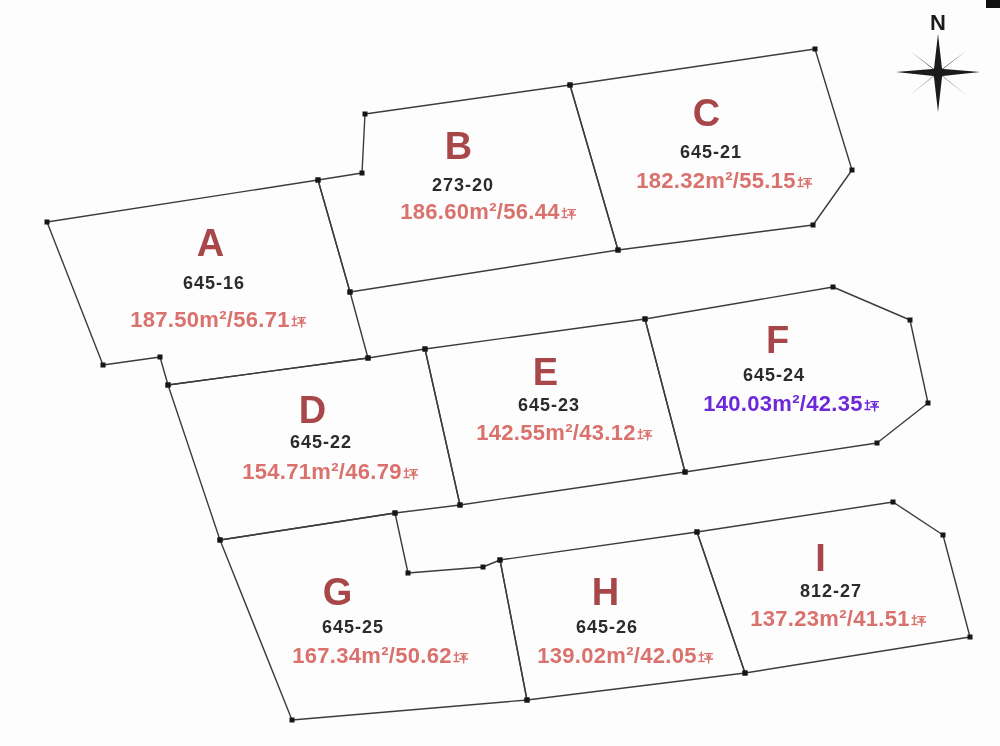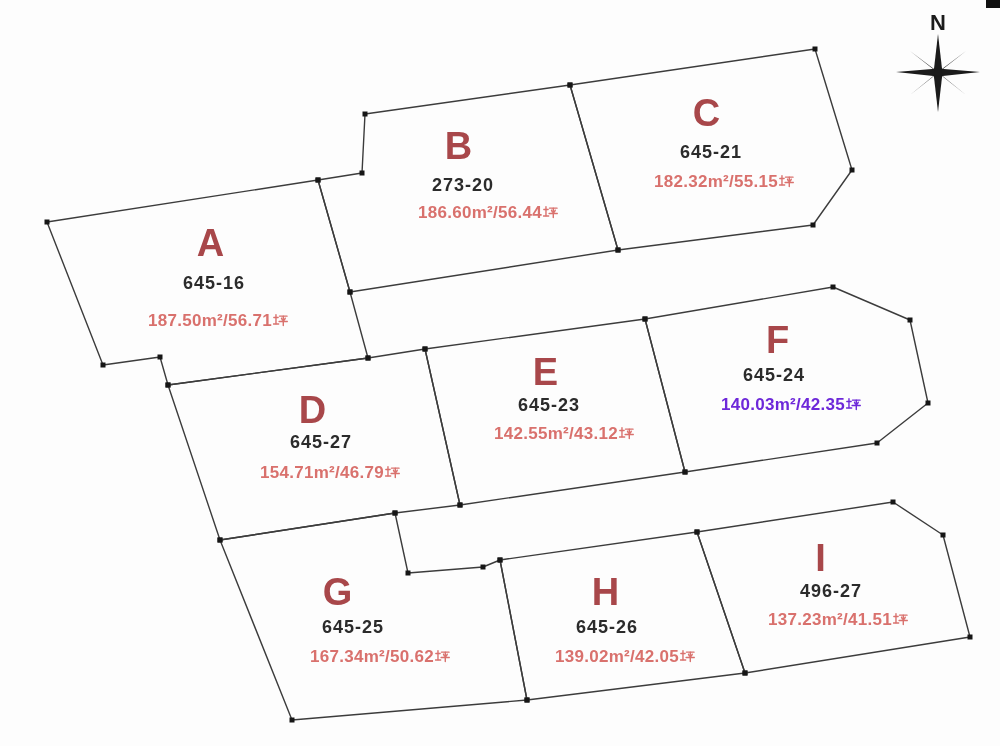--- a/index.html
+++ b/index.html
@@ -6,21 +6,21 @@
   #stage{
     position:relative;width:1000px;height:746px;overflow:hidden;
     background:#fdfdfd;
     font-family:"Liberation Sans", sans-serif;
   }
   #map-svg{position:absolute;left:0;top:0;}
   #labels{position:absolute;left:0;top:0;width:100%;height:100%;}
   .plot-label{position:absolute;transform:translate(-50%,-50%);white-space:nowrap;text-align:center;line-height:1;}
   .plot-letter{font-size:38px;font-weight:700;letter-spacing:1px;}
   .plot-lot{font-size:18px;font-weight:700;letter-spacing:1px;}
-  .plot-area{font-size:17px;font-weight:700;letter-spacing:.3px;}
+  .plot-area{font-size:22px;font-weight:700;letter-spacing:.3px;}
   .tsubo-glyph{display:inline-block;width:15px;height:16px;vertical-align:-2px;margin-left:1px;}
   #compass{position:absolute;}
   #compass text{font-family:"Liberation Sans", sans-serif;font-weight:700;}
   #corner-mark{position:absolute;}
 </style>
 </head>
 <body>
 
 <div id="stage">
   <svg id="map-svg" width="1000" height="746" viewBox="0 0 1000 746">
@@ -122,21 +122,21 @@
             <path d="M3.3,2.8 V12.6"></path>
             <path d="M0.6,12.8 H6.2"></path>
             <path d="M7,4.4 H15.2"></path>
             <path d="M9.2,6.6 L10.2,8.6"></path>
             <path d="M13.2,6.6 L12.2,8.6"></path>
             <path d="M6.6,10.2 H15.6"></path>
             <path d="M11.1,4.6 V14.4"></path>
           </g>
         </svg></div>
       <div class="plot-label plot-letter" style="left: 313px; top: 410px; color: rgb(168, 71, 74);">D</div>
-      <div class="plot-label plot-lot" style="left: 321px; top: 442px; color: rgb(43, 43, 43);">645-27</div>
+      <div class="plot-label plot-lot" style="left: 321px; top: 442px; color: rgb(43, 43, 43);">645-22</div>
       <div class="plot-label plot-area" style="left: 330px; top: 472px; color: rgb(217, 113, 109);">154.71m²/46.79<svg class="tsubo-glyph" viewBox="0 0 16 16">
           <g fill="none" stroke="currentColor" stroke-width="1.5" stroke-linecap="round">
             <path d="M1,5.8 H5.6"></path>
             <path d="M3.3,2.8 V12.6"></path>
             <path d="M0.6,12.8 H6.2"></path>
             <path d="M7,4.4 H15.2"></path>
             <path d="M9.2,6.6 L10.2,8.6"></path>
             <path d="M13.2,6.6 L12.2,8.6"></path>
             <path d="M6.6,10.2 H15.6"></path>
             <path d="M11.1,4.6 V14.4"></path>
@@ -192,21 +192,21 @@
             <path d="M3.3,2.8 V12.6"></path>
             <path d="M0.6,12.8 H6.2"></path>
             <path d="M7,4.4 H15.2"></path>
             <path d="M9.2,6.6 L10.2,8.6"></path>
             <path d="M13.2,6.6 L12.2,8.6"></path>
             <path d="M6.6,10.2 H15.6"></path>
             <path d="M11.1,4.6 V14.4"></path>
           </g>
         </svg></div>
       <div class="plot-label plot-letter" style="left: 821px; top: 558px; color: rgb(168, 71, 74);">I</div>
-      <div class="plot-label plot-lot" style="left: 831px; top: 591px; color: rgb(43, 43, 43);">496-27</div>
+      <div class="plot-label plot-lot" style="left: 831px; top: 591px; color: rgb(43, 43, 43);">812-27</div>
       <div class="plot-label plot-area" style="left: 838px; top: 619px; color: rgb(217, 113, 109);">137.23m²/41.51<svg class="tsubo-glyph" viewBox="0 0 16 16">
           <g fill="none" stroke="currentColor" stroke-width="1.5" stroke-linecap="round">
             <path d="M1,5.8 H5.6"></path>
             <path d="M3.3,2.8 V12.6"></path>
             <path d="M0.6,12.8 H6.2"></path>
             <path d="M7,4.4 H15.2"></path>
             <path d="M9.2,6.6 L10.2,8.6"></path>
             <path d="M13.2,6.6 L12.2,8.6"></path>
             <path d="M6.6,10.2 H15.6"></path>
             <path d="M11.1,4.6 V14.4"></path>

